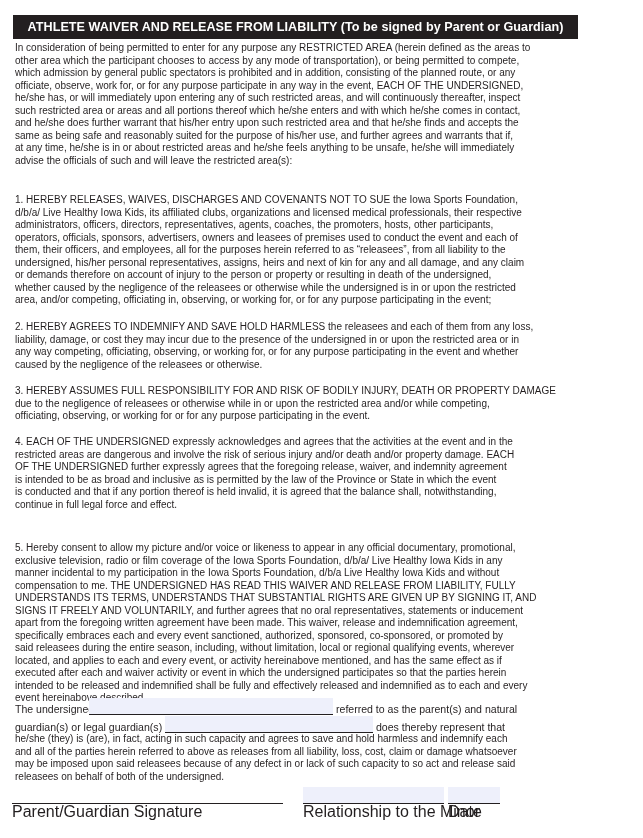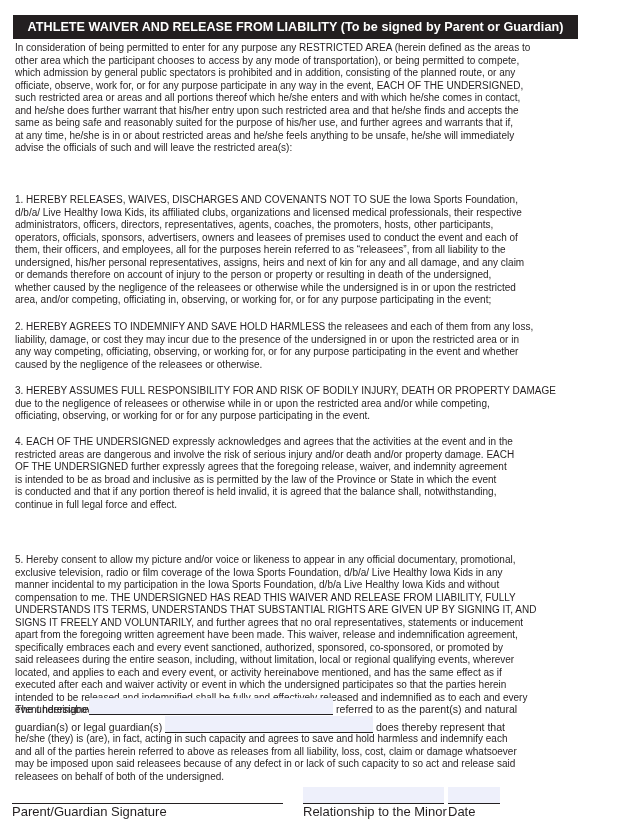--- a/index.html
+++ b/index.html
@@ -7,32 +7,33 @@
          font-family: "Liberation Sans", sans-serif; color: #231f20; }
   .title-bar { position: absolute; left: 13px; top: 15px; width: 565px; height: 24px;
                background: #231f20; color: #ffffff; font-weight: bold; font-size: 12.6px;
                line-height: 24px; text-align: center; letter-spacing: 0.05px; }
   .para { position: absolute; left: 15px; width: 615px; font-size: 10px; line-height: 12.5px;
           margin: 0; color: #231f20; }
   .para span.line { display: block; white-space: nowrap; }
   .field-row { position: absolute; left: 15px; font-size: 10.55px; line-height: 12.5px; white-space: nowrap; color:#231f20; }
   .fill { position: absolute; background: #eef0fb; border-bottom: 1px solid #231f20; height: 16px; }
   .sigline { position: absolute; border-bottom: 1px solid #231f20; height: 0; }
-  .sig-label { position: absolute; font-size: 13px; line-height: 12px; color:#231f20; white-space: nowrap; }
+  .sig-label { position: absolute; font-size: 16px; line-height: 12px; color:#231f20; white-space: nowrap; }
 </style>
 </head>
 <body>
 
 <div class="title-bar">ATHLETE WAIVER AND RELEASE FROM LIABILITY (To be signed by Parent or Guardian)</div>
 
 <div class="para" style="top:42px">
   <span class="line">In consideration of being permitted to enter for any purpose any RESTRICTED AREA (herein defined as the areas to</span>
   <span class="line">other area which the participant chooses to access by any mode of transportation), or being permitted to compete,</span>
   <span class="line">which admission by general public spectators is prohibited and in addition, consisting of the planned route, or any</span>
   <span class="line">officiate, observe, work for, or for any purpose participate in any way in the event, EACH OF THE UNDERSIGNED,</span>
+  <span class="line">he/she has, or will immediately upon entering any of such restricted areas, and will continuously thereafter, inspect</span>
   <span class="line">such restricted area or areas and all portions thereof which he/she enters and with which he/she comes in contact,</span>
   <span class="line">and he/she does further warrant that his/her entry upon such restricted area and that he/she finds and accepts the</span>
   <span class="line">same as being safe and reasonably suited for the purpose of his/her use, and further agrees and warrants that if,</span>
   <span class="line">at any time, he/she is in or about restricted areas and he/she feels anything to be unsafe, he/she will immediately</span>
   <span class="line">advise the officials of such and will leave the restricted area(s):</span>
 </div>
 
 <div class="para" style="top:194px">
   <span class="line">1.  HEREBY RELEASES, WAIVES, DISCHARGES AND COVENANTS NOT TO SUE the Iowa Sports Foundation,</span>
   <span class="line">d/b/a/ Live Healthy Iowa Kids, its affiliated clubs, organizations and licensed medical professionals, their respective</span>
@@ -60,21 +61,21 @@
 
 <div class="para" style="top:436px">
   <span class="line">4.  EACH OF THE UNDERSIGNED expressly acknowledges and agrees that the activities at the event and in the</span>
   <span class="line">restricted areas are dangerous and involve the risk of serious injury and/or death and/or property damage.  EACH</span>
   <span class="line">OF THE UNDERSIGNED further expressly agrees that the foregoing release, waiver, and indemnity agreement</span>
   <span class="line">is intended to be as broad and inclusive as is permitted by the law of the Province or State in which the event</span>
   <span class="line">is conducted and that if any portion thereof is held invalid, it is agreed that the balance shall, notwithstanding,</span>
   <span class="line">continue in full legal force and effect.</span>
 </div>
 
-<div class="para" style="top:554px">
+<div class="para" style="top:542px">
   <span class="line">5.  Hereby consent to allow my picture and/or voice or likeness to appear in any official documentary, promotional,</span>
   <span class="line">exclusive television, radio or film coverage of the Iowa Sports Foundation, d/b/a/ Live Healthy Iowa Kids in any</span>
   <span class="line">manner incidental to my participation in the Iowa Sports Foundation, d/b/a Live Healthy Iowa Kids and without</span>
   <span class="line">compensation to me. THE UNDERSIGNED HAS READ THIS WAIVER AND RELEASE FROM LIABILITY, FULLY</span>
   <span class="line">UNDERSTANDS ITS TERMS, UNDERSTANDS THAT SUBSTANTIAL RIGHTS ARE GIVEN UP BY SIGNING IT, AND</span>
   <span class="line">SIGNS IT FREELY AND VOLUNTARILY, and further agrees that no oral representatives, statements or inducement</span>
   <span class="line">apart from the foregoing written agreement have been made.  This waiver, release and indemnification agreement,</span>
   <span class="line">specifically embraces each and every event sanctioned, authorized, sponsored, co-sponsored, or promoted by</span>
   <span class="line">said releasees during the entire season, including, without limitation, local or regional qualifying events, wherever</span>
   <span class="line">located, and applies to each and every event, or activity hereinabove mentioned, and has the same effect as if</span>

